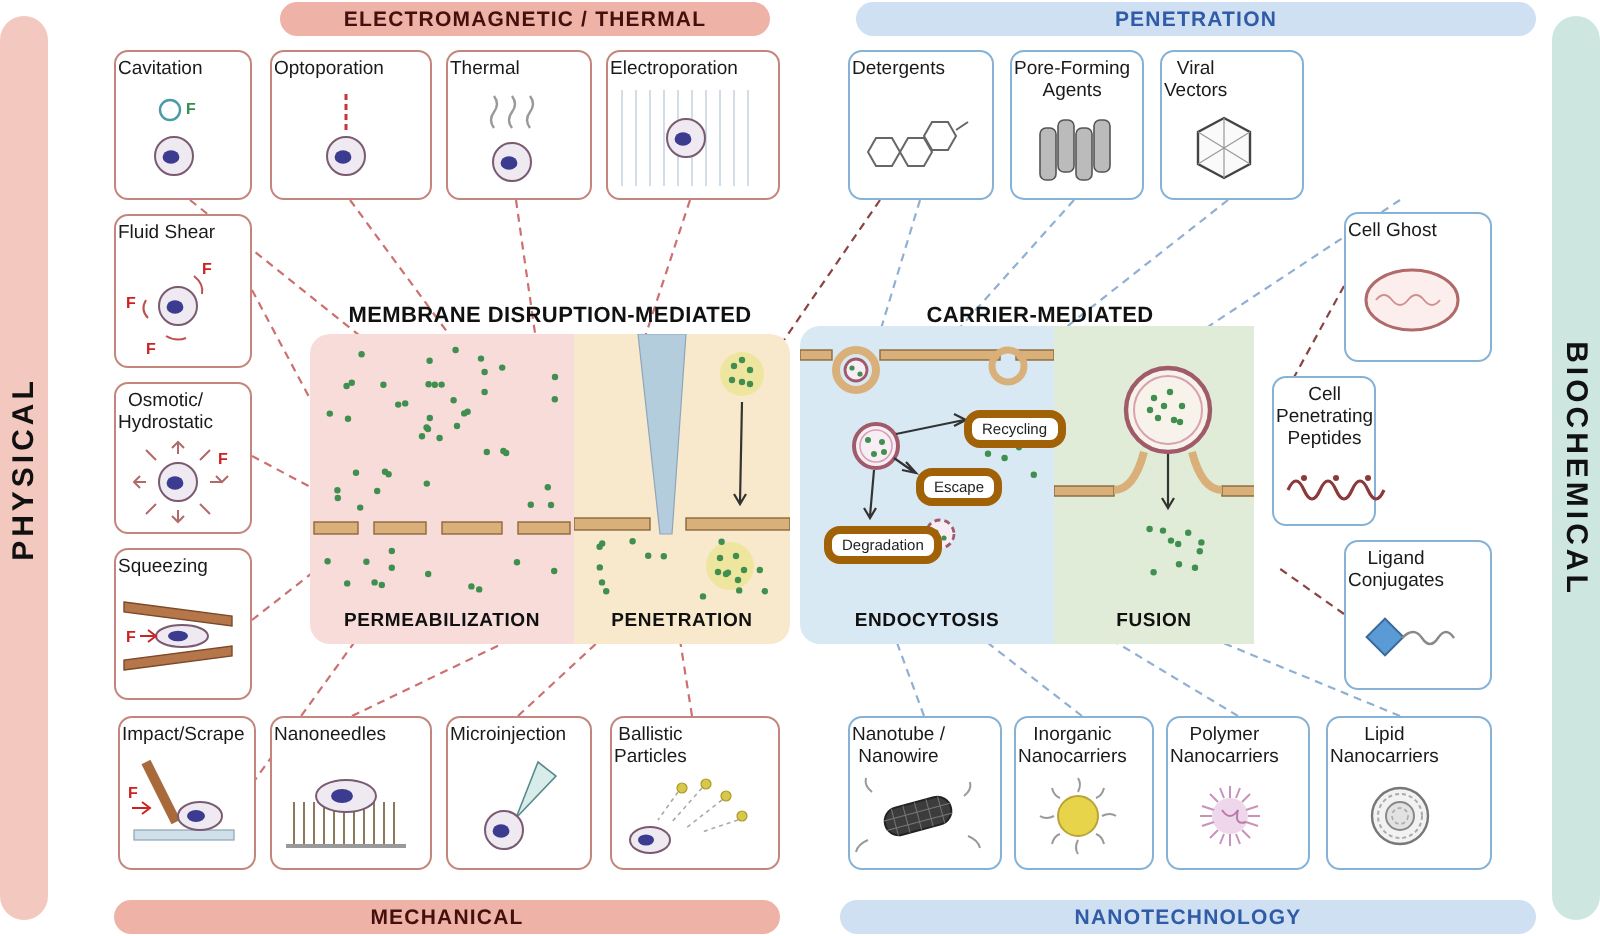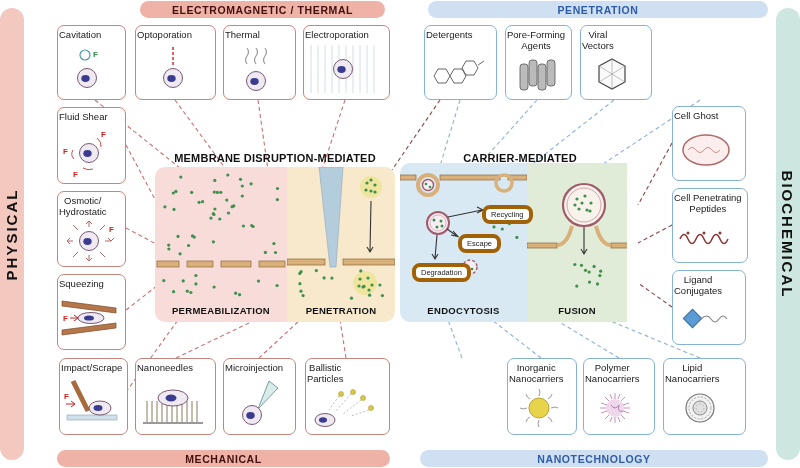--- a/index.html
+++ b/index.html
@@ -363,21 +363,21 @@
     </svg>
   </div>
 
   <div class="box bio" style="left:672px;top:106px;width:74px;height:75px">
     <div class="box-label">Cell Ghost</div>
     <svg width="64" height="44">
       <ellipse cx="32" cy="22" rx="23" ry="15" fill="#fdeeee" stroke="#b06a6a" stroke-width="1.5"></ellipse>
       <path d="M14,22 q4,-5 8,0 t8,0 t8,0 t8,0" fill="none" stroke="#d09090" stroke-width="1"></path>
     </svg>
   </div>
-  <div class="box bio" style="left:672px;top:188px;width:76px;height:75px">
+  <div class="box bio" style="left:636px;top:188px;width:52px;height:75px">
     <div class="box-label">Cell Penetrating
 Peptides</div>
     <svg width="64" height="32">
       <path d="M6,18 q4,-9 8,0 t8,0 t8,0 t8,0 t8,0 t8,0" fill="none" stroke="#8a3a3a" stroke-width="1.6"></path>
       <circle cx="14" cy="12" r="1.5" fill="#8a3a3a"></circle>
         <circle cx="30" cy="12" r="1.5" fill="#8a3a3a"></circle>
         <circle cx="46" cy="12" r="1.5" fill="#8a3a3a"></circle>
     </svg>
   </div>
   <div class="box bio" style="left:672px;top:270px;width:74px;height:75px">
@@ -414,20 +414,31 @@
         <circle cx="34" cy="8" r="2.5"></circle>
           <circle cx="46" cy="6" r="2.5"></circle>
           <circle cx="56" cy="12" r="2.5"></circle>
           <circle cx="64" cy="22" r="2.5"></circle>
       </g>
       <ellipse cx="18" cy="34" rx="10" ry="6.5" fill="#efe9f2" stroke="#7a5a70"></ellipse>
       <ellipse cx="16" cy="34" rx="4" ry="2.8" fill="#3b3b8f"></ellipse>
     </svg>
   </div>
 
+  <div class="box bio" style="left:424px;top:358px;width:77px;height:77px">
+    <div class="box-label">Nanotube /
+Nanowire</div>
+    <svg width="66" height="42">
+      <g transform="translate(33,21) rotate(-15)">
+        <rect x="-17" y="-7" width="34" height="14" rx="7" fill="#3c3c3c" stroke="#222"></rect>
+        <path d="M-17,-2 h34 M-17,3 h34 M-12,-7 v14 M-6,-7 v14 M0,-7 v14 M6,-7 v14 M12,-7 v14" stroke="#777" stroke-width="0.5"></path>
+      </g>
+      <path d="M10,9 q-4,-3 -3,-7 M56,11 q4,-3 3,-7 M8,33 q-5,2 -6,6 M58,31 q5,2 6,6" stroke="#999" fill="none" stroke-width="1"></path>
+    </svg>
+  </div>
   <div class="box bio" style="left:507px;top:358px;width:70px;height:77px">
     <div class="box-label">Inorganic
 Nanocarriers</div>
     <svg width="60" height="40">
       <circle cx="30" cy="20" r="10" fill="#e8d44a" stroke="#b8a43a"></circle>
       <path d="M30,8 q2,-4 0,-7 M30,32 q-2,4 0,7 M18,20 q-4,2 -7,0 M42,20 q4,-2 7,0 M21,11 q-3,-1 -4,-5 M39,11 q3,-1 4,-5 M21,29 q-3,1 -4,5 M39,29 q3,1 4,5" fill="none" stroke="#999" stroke-width="1"></path>
     </svg>
   </div>
   <div class="box bio" style="left:583px;top:358px;width:72px;height:77px">
     <div class="box-label">Polymer

